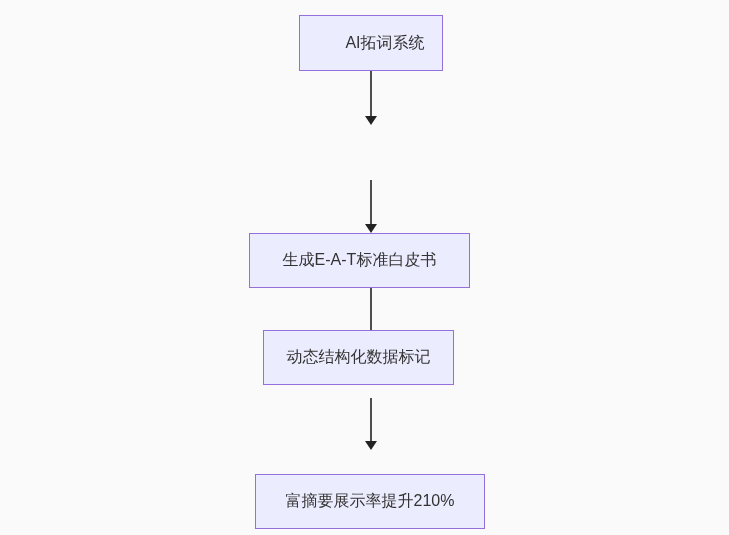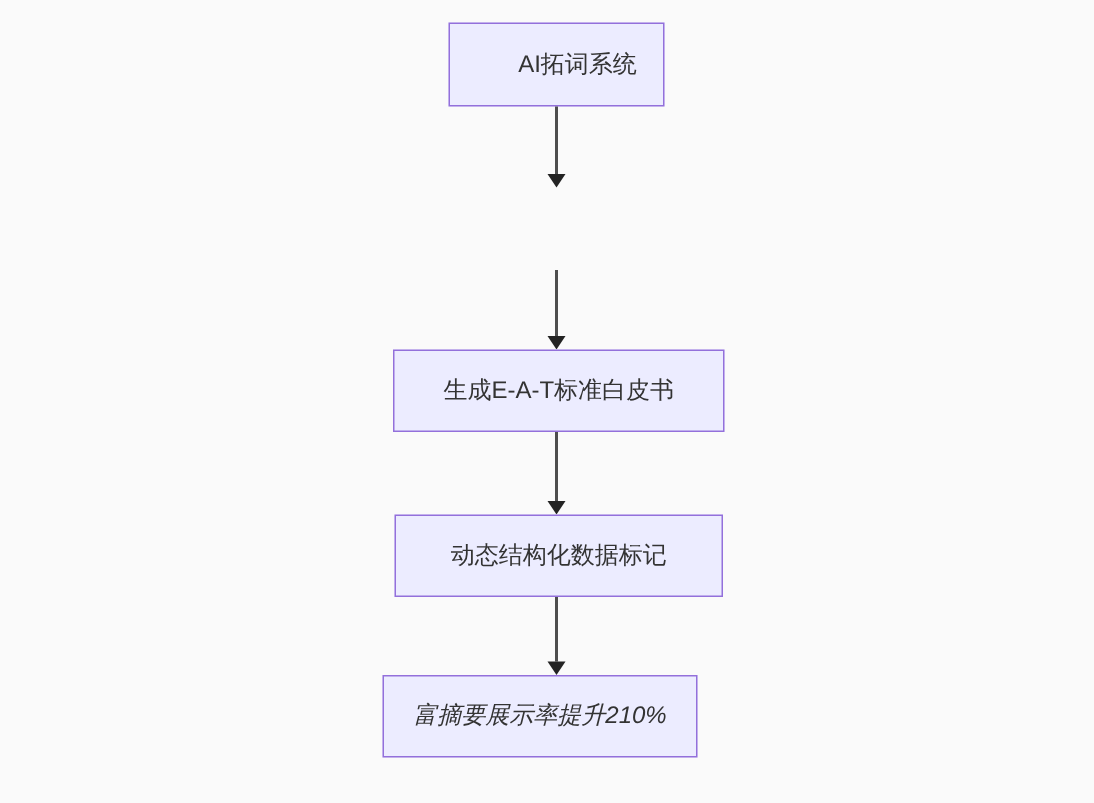--- a/index.html
+++ b/index.html
@@ -24,23 +24,23 @@
     display: flex;
     align-items: center;
     justify-content: center;
     font-size: 16px;
     color: #333333;
     text-align: center;
     white-space: nowrap;
   }
   .node-1 { left: 299px; top: 15px;  width: 144px; height: 56px; padding-left: 28px; }
   .node-2 { left: 275px; top: 125px; width: 192px; height: 55px; }
-  .node-3 { left: 262px; top: 233px; width: 221px; height: 55px; }
-  .node-4 { left: 263px; top: 343px; width: 219px; height: 55px; }
-  .node-5 { left: 255px; top: 450px; width: 210px; height: 55px; font-style: italic; }
+  .node-3 { left: 249px; top: 233px; width: 221px; height: 55px; }
+  .node-4 { left: 263px; top: 330px; width: 191px; height: 55px; }
+  .node-5 { left: 255px; top: 474px; width: 230px; height: 55px; }
 
   .flow-arrow {
     position: absolute;
     left: 363px;      
     width: 16px;
     display: flex;
     flex-direction: column;
     align-items: center;
   }
   .arrow-1 { top: 71px;  height: 54px; }

